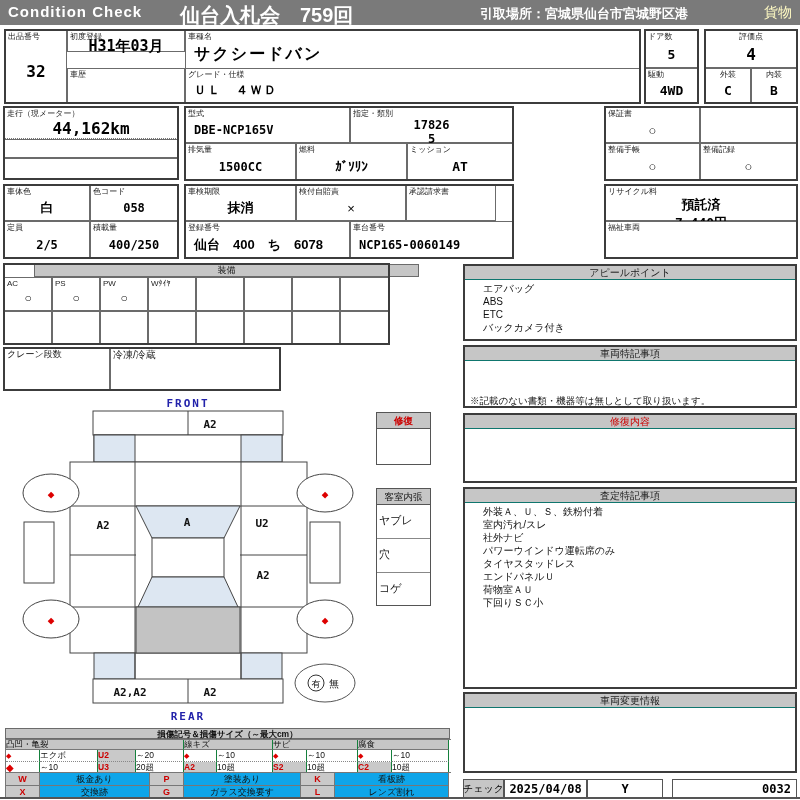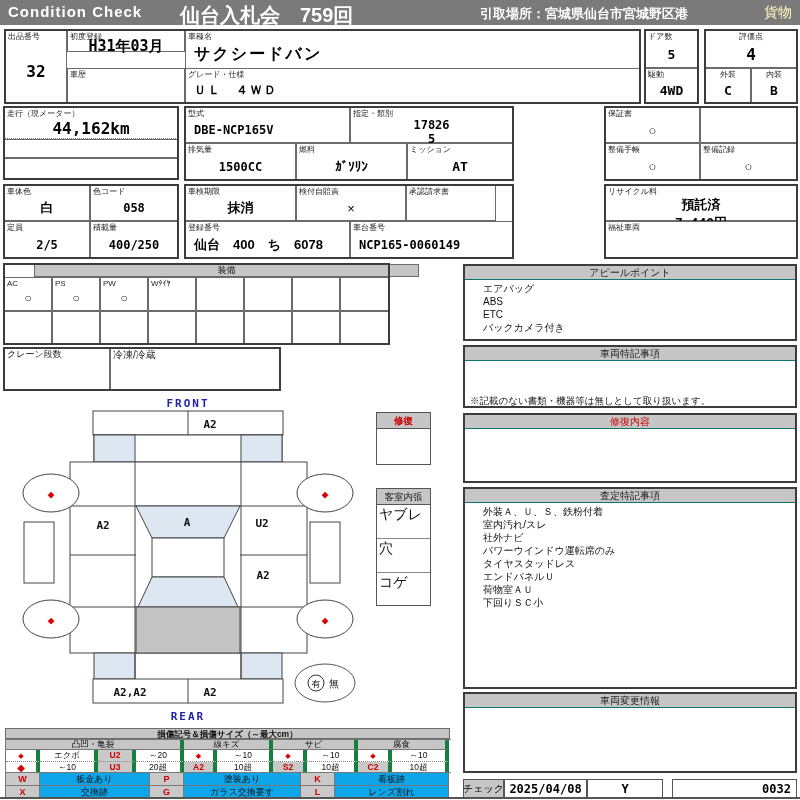--- a/index.html
+++ b/index.html
@@ -36,29 +36,29 @@
   .rhead{height:13px;background:#c6c6c6;border-bottom:1px solid #0f766e;text-align:center;font-size:10px;line-height:13px;color:#222;}
   .rhead.red{color:#cc0000;}
   .rbody{position:relative;font-size:10px;line-height:13px;padding:2px 18px;color:#111;}
   .rbody [data-name="list-item"]{white-space:nowrap;}
   .note-bottom{position:absolute;left:5px;bottom:2px;font-size:9.5px;white-space:nowrap;}
 
   
   .mini{position:absolute;border:1px solid #555;background:#fff;box-sizing:border-box;}
   .mini .mhead{height:15px;background:#c6c6c6;border-bottom:1px solid #555;text-align:center;font-size:9.5px;line-height:15px;}
   .mini .mhead.red{color:#cc0000;font-weight:bold;}
-  .mini .mrow{height:34px;border-bottom:1px solid #888;font-size:14px;padding:1px 2px;box-sizing:border-box;}
+  .mini .mrow{height:34px;border-bottom:1px solid #888;font-size:11px;padding:8px 2px;box-sizing:border-box;}
   .mini .mrow:last-child{border-bottom:none;}
 
   
   .lg-title{position:absolute;left:5px;top:728px;width:445px;height:11px;background:#c6c6c6;border:1px solid #6b6b6b;
             box-sizing:border-box;text-align:center;font-size:8.5px;line-height:10px;font-weight:bold;}
   #lg-grid{position:absolute;left:5px;top:739px;width:445px;display:grid;
            grid-template-columns:34px 58px 38px 48px 33px 56px 34px 51px 34px 57px;grid-auto-rows:auto;}
-  #lg-grid .c{border-right:4px solid #15803d;border-bottom:1px solid #777;background:#fff;text-align:center;
+  #lg-grid .c{border-right:1px solid #15803d;border-bottom:1px solid #777;background:#fff;
               font-size:8.5px;line-height:11px;height:11px;overflow:hidden;}
   #lg-grid .c:nth-child(-n+4){}
   #lg-grid .gh{background:#c6c6c6;font-size:8.5px;height:9px;line-height:9px;}
   #lg-grid .code{background:#c9c9c9;color:#cc0000;font-weight:bold;}
   #lg-grid .dia{color:#dd0000;font-size:7px;}
   #lg-grid .dia.bigd{font-size:10px;}
   #lg-grid .dot{border-bottom:1px dotted #888;}
   #lg-grid{border-left:1px solid #777;border-top:1px solid #777;}
   #mk-grid{position:absolute;left:5px;top:772px;width:445px;display:grid;
            grid-template-columns:34px 110px 34px 117px 34px 114px;border-left:1px solid #777;border-top:1px solid #777;}

